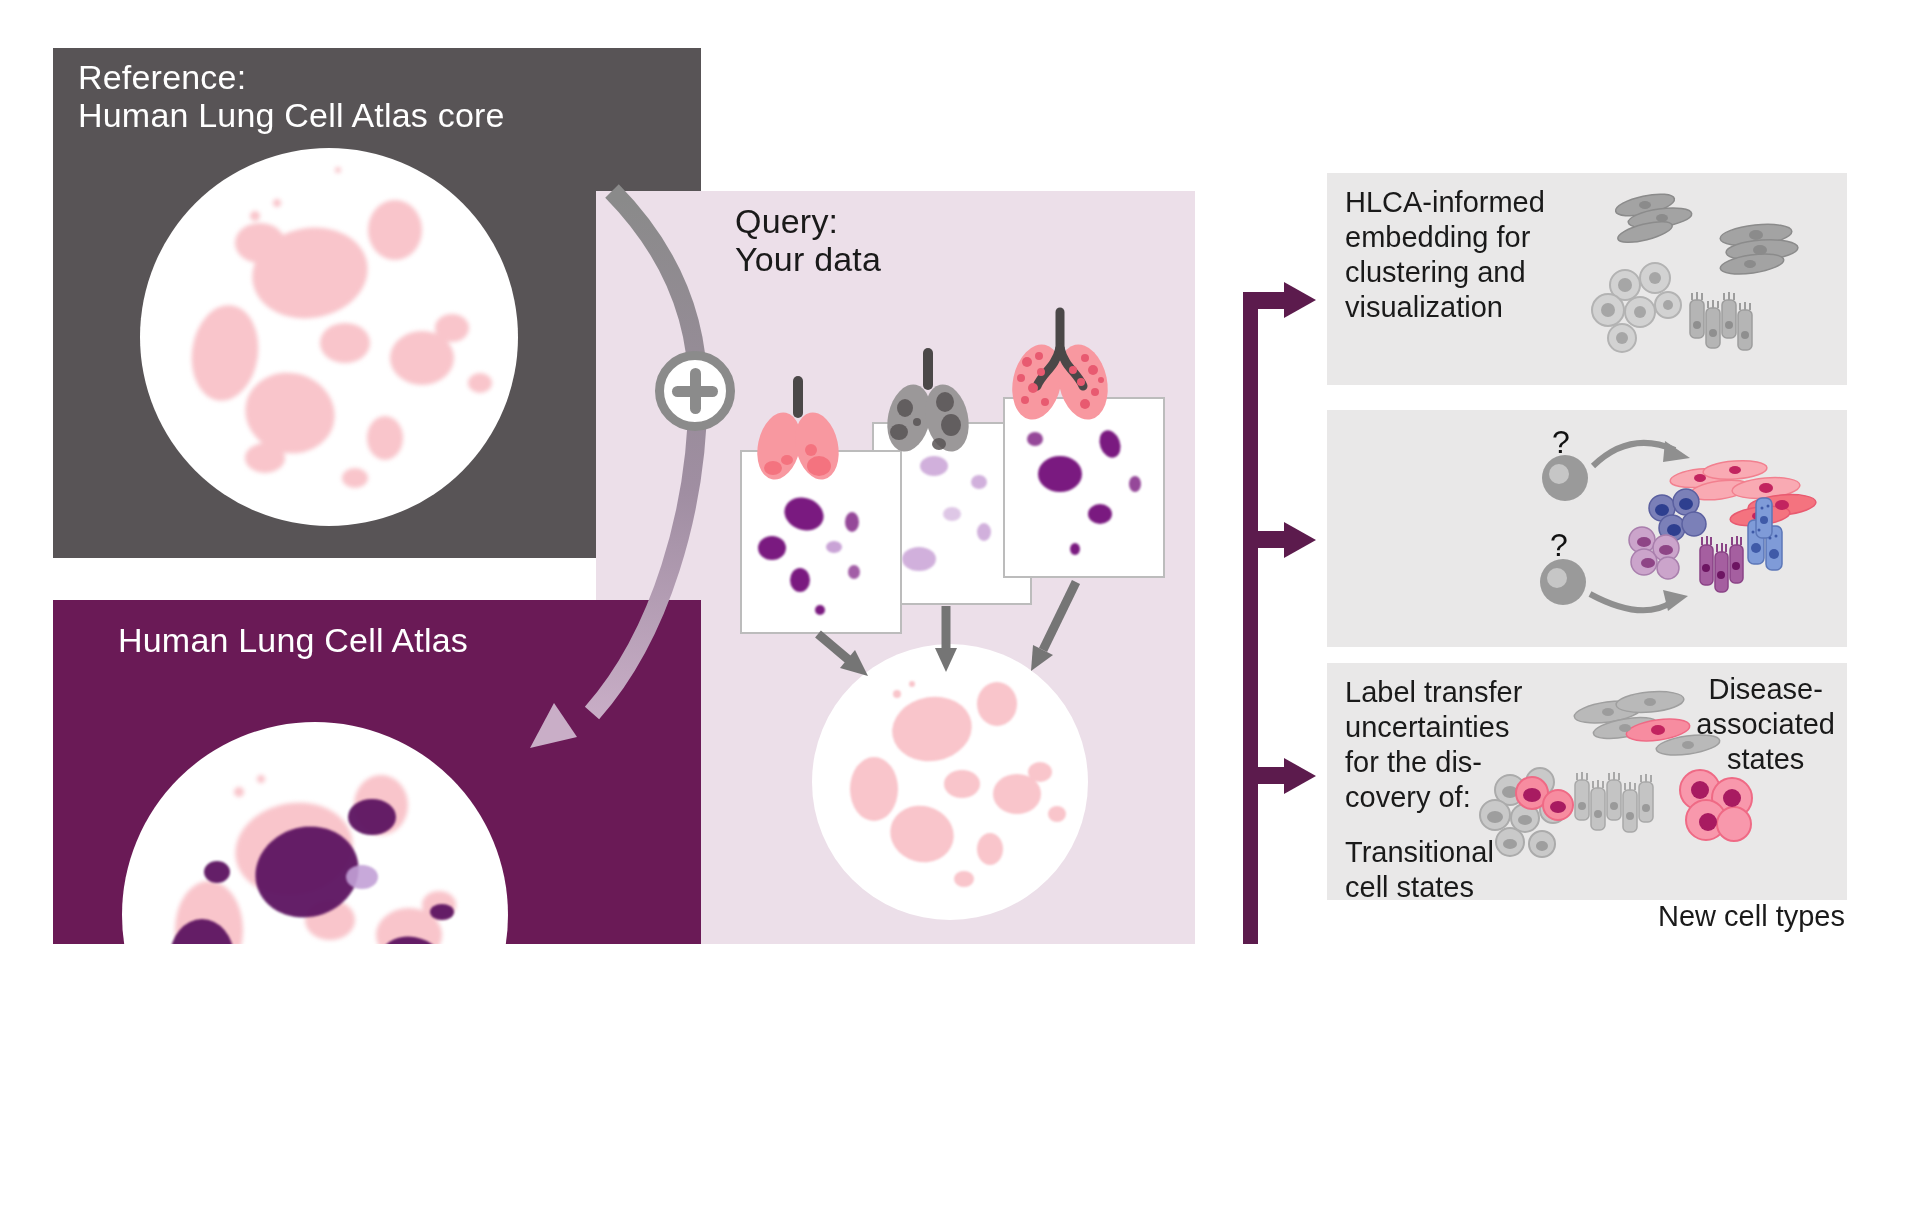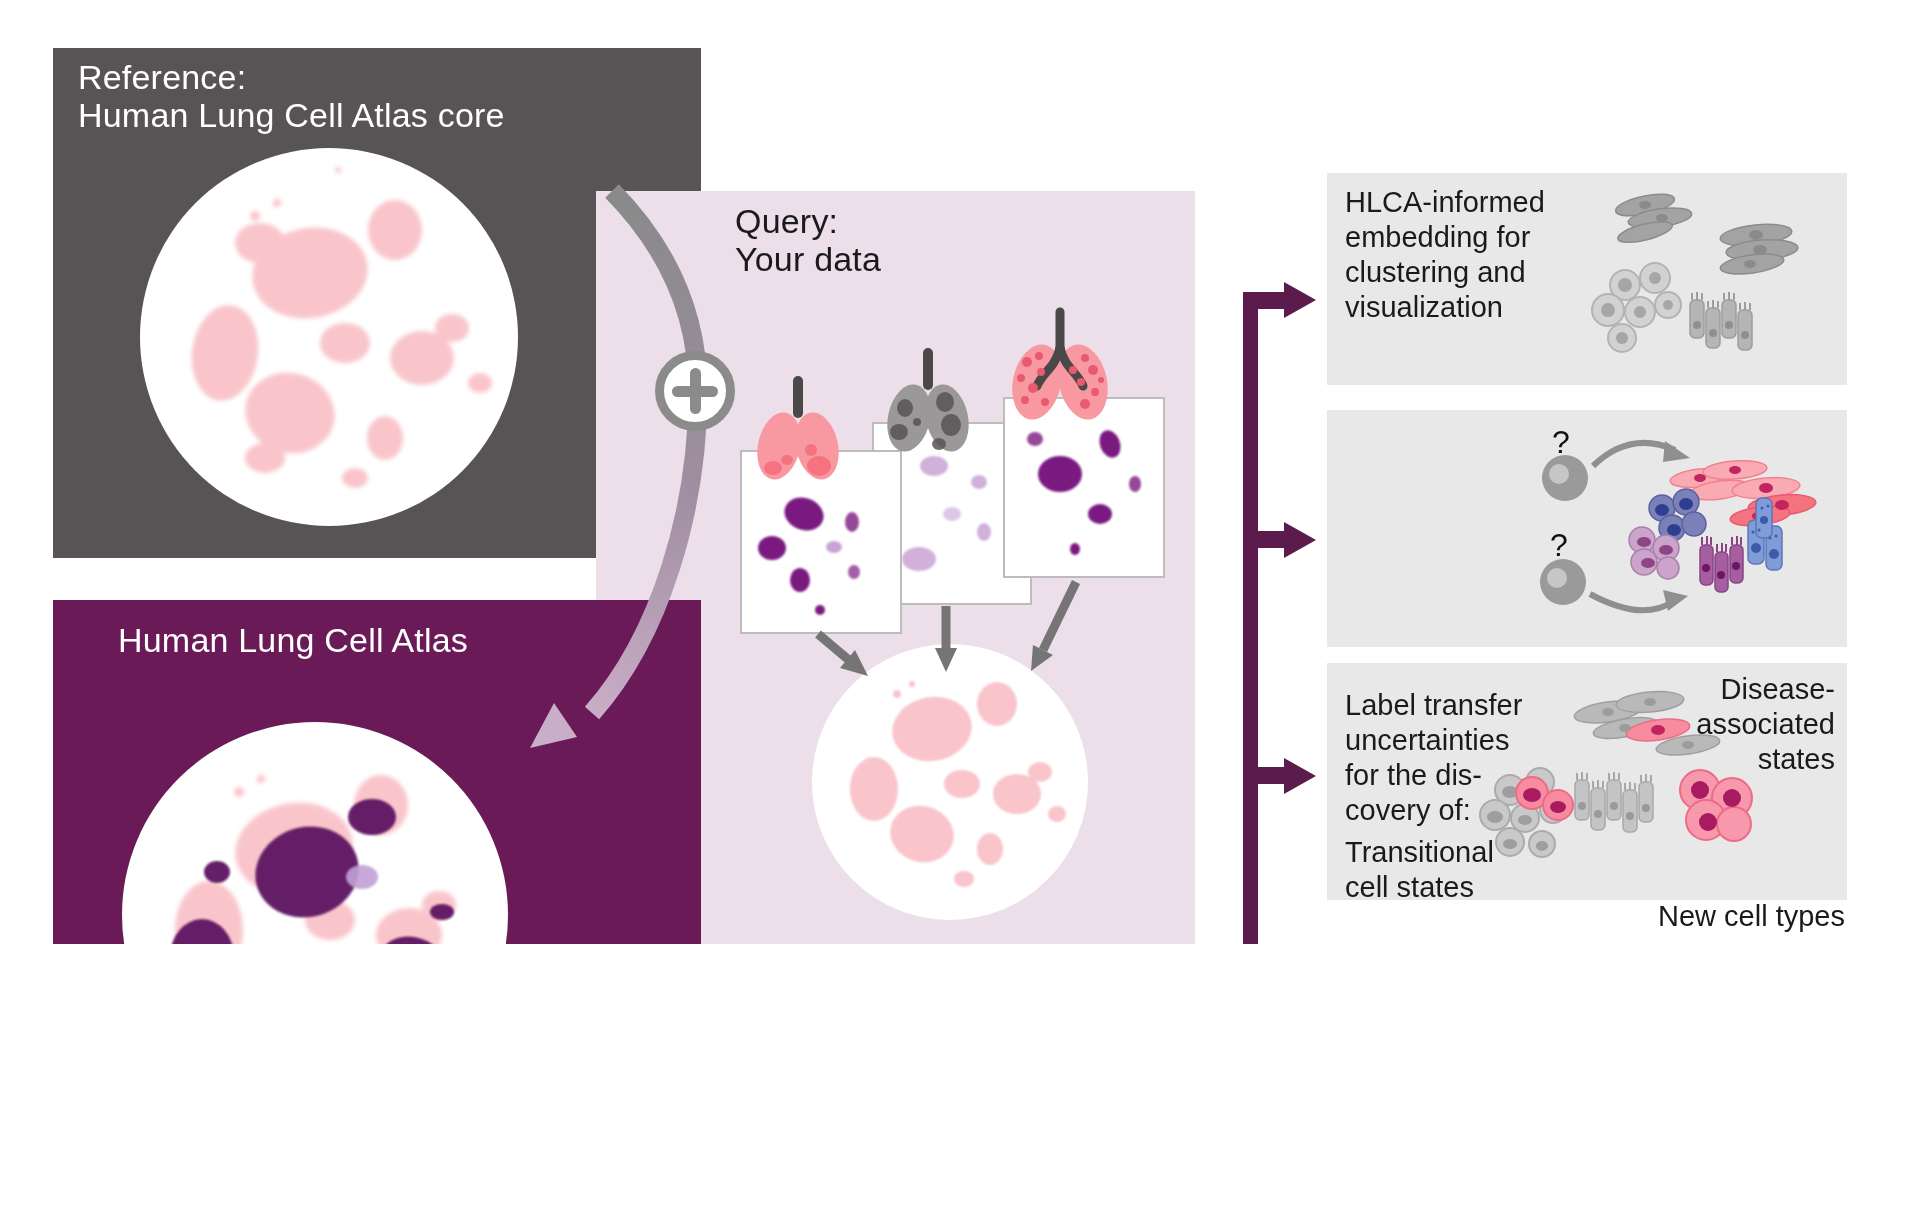--- a/index.html
+++ b/index.html
@@ -28,23 +28,23 @@
   .wc-ext{left:122px;top:722px;width:386px;height:386px;z-index:4;}
   .title{position:absolute;font-size:34px;line-height:38px;letter-spacing:0.2px;z-index:6;white-space:nowrap;}
   .title.light{color:#ffffff;}
   .title.dark{color:var(--text-dark);}
   .t-ref{left:78px;top:58px;}
   .t-ext{left:78px;top:621px;margin-left:40px;}
   .t-query{left:735px;top:202px;}
   .outtext{position:absolute;font-size:29px;line-height:35px;color:var(--text-dark);z-index:6;white-space:nowrap;}
   .ot1{left:1345px;top:185px;}
   .ot2{left:1345px;top:424px;}
-  .ot3{left:1345px;top:675px;margin-top:13px;}
+  .ot3{left:1345px;top:675px;}
   .ot3b{left:1345px;top:835px;}
-  .ot3c{right:85px;top:672px;text-align:right;}
+  .ot3c{right:85px;top:672px;text-align:center;}
   .ot3d{left:1658px;top:855px;margin-top:44px;}
   .qmark{position:absolute;font-size:32px;color:#111;z-index:6;}
   .q1{left:1552px;top:424px;}
   .q2{left:1550px;top:527px;}
   .mini-panel{position:absolute;background:#ffffff;border:2px solid #bcbcbc;box-sizing:border-box;}
   .p1{left:740px;top:450px;width:162px;height:184px;z-index:4;}
   .p2{left:872px;top:422px;width:160px;height:183px;z-index:3;}
   .p3{left:1003px;top:397px;width:162px;height:181px;z-index:5;}
   .lung{position:absolute;z-index:6;}
   .lung1{left:743px;top:368px;width:110px;height:120px;}

